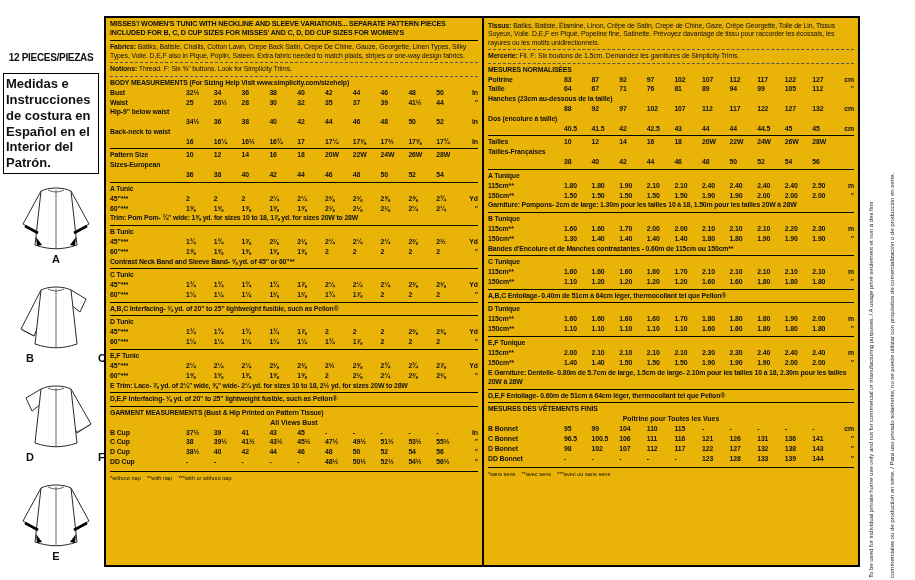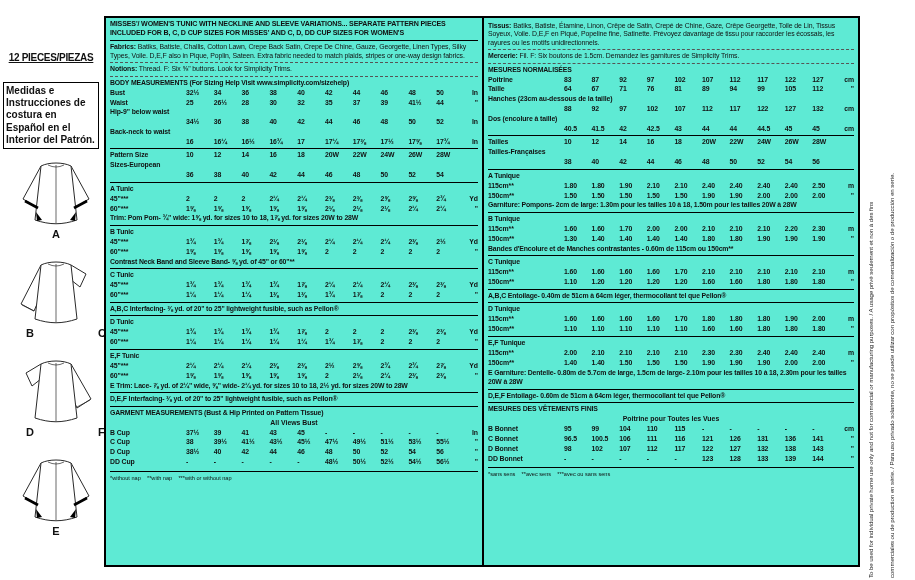--- a/index.html
+++ b/index.html
@@ -1,29 +1,29 @@
 <!DOCTYPE html>
 <html><head>
 <meta charset="utf-8">
 <style>
   html,body{margin:0;padding:0;background:#fff;}
   body{width:915px;height:580px;position:relative;font-family:"Liberation Sans",sans-serif;color:#111;overflow:hidden;}
 
   
   .sidebar{position:absolute;left:0;top:0;width:102px;height:580px;}
-  .pieces{margin-top:52px;text-align:center;font-size:10px;font-weight:bold;letter-spacing:-0.3px;text-decoration:underline;}
-  .es-box{border:1.5px solid #000;margin:19px 3px 8px 3px;padding:2px 2px;font-size:10px;font-weight:bold;line-height:1.22;}
+  .pieces{margin-top:52px;text-align:center;font-size:10px;font-weight:bold;letter-spacing:-0.3px;}
+  .es-box{border:1.5px solid #000;margin:10px 3px 8px 3px;padding:2px 2px;font-size:13px;font-weight:bold;line-height:1.22;}
   .views{padding-left:10px;}
   .view{height:99px;position:relative;}
   .view svg{display:block;margin:0 auto;}
   .vlabels{display:flex;justify-content:center;gap:64px;font-size:11px;font-weight:bold;margin-top:-7px;}
   .vlabels.pair{justify-content:space-between;padding:0 16px;}
 
   
-  .box{position:absolute;left:104px;top:16px;width:752px;height:547px;border:2px solid #000;display:flex;background:#5eead4;}
+  .box{position:absolute;left:104px;top:16px;width:752px;height:547px;border:2px solid #000;display:flex;background:#eab308;}
   .col{width:50%;box-sizing:border-box;padding:2px 4px 0 4px;overflow:hidden;}
   .col.fr{border-left:2px solid #000;}
 
   .hdr{font-size:7.1px;font-weight:bold;line-height:1.3;letter-spacing:-0.15px;border-bottom:1.5px solid #000;padding-bottom:2px;}
   .para{font-size:6.9px;line-height:1.22;padding:2px 0;border-bottom:1px dashed #555;letter-spacing:-0.1px;}
   .plabel{font-weight:bold;}
   .ttitle{font-size:6.9px;font-weight:bold;line-height:10px;letter-spacing:-0.15px;}
   .block{padding:1px 0 2px 0;}
   .solid{border-top:1.2px solid #000;}
 

